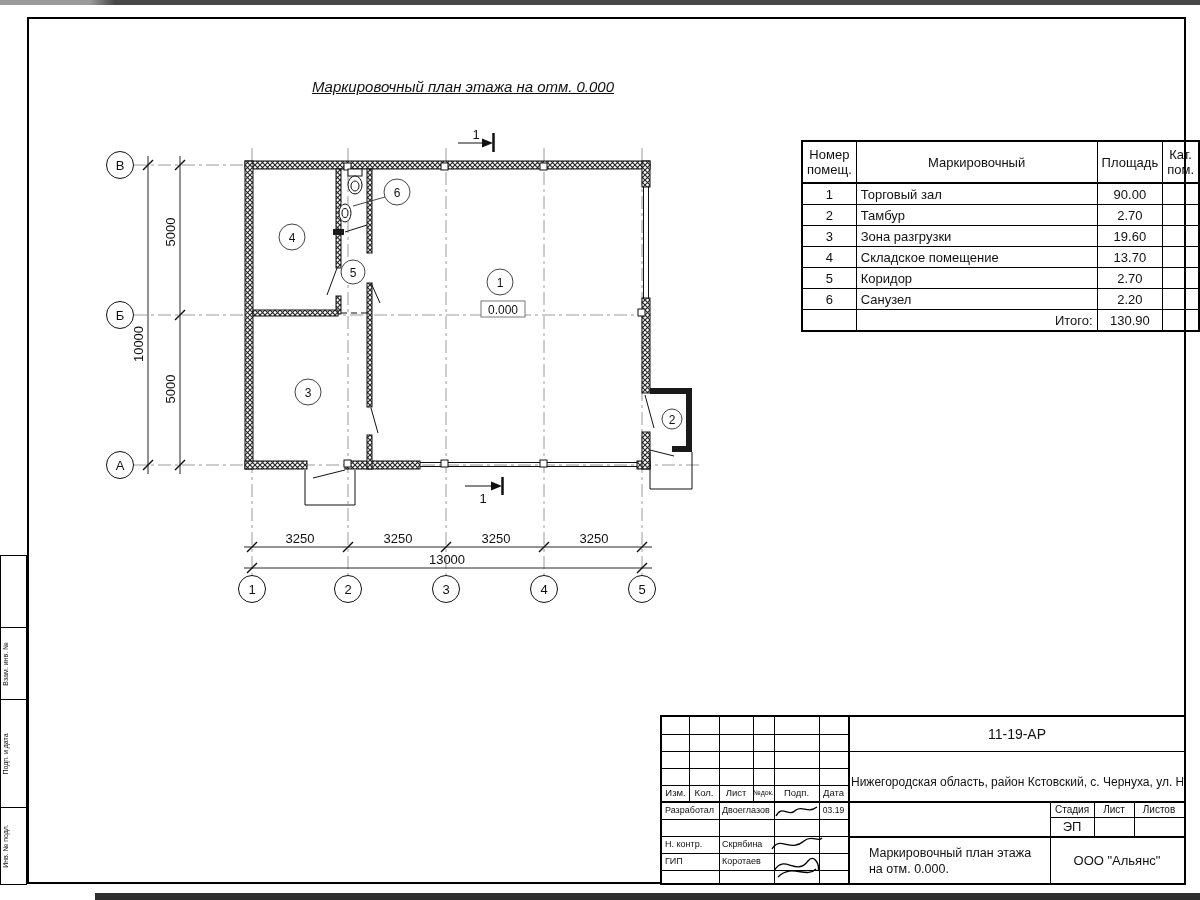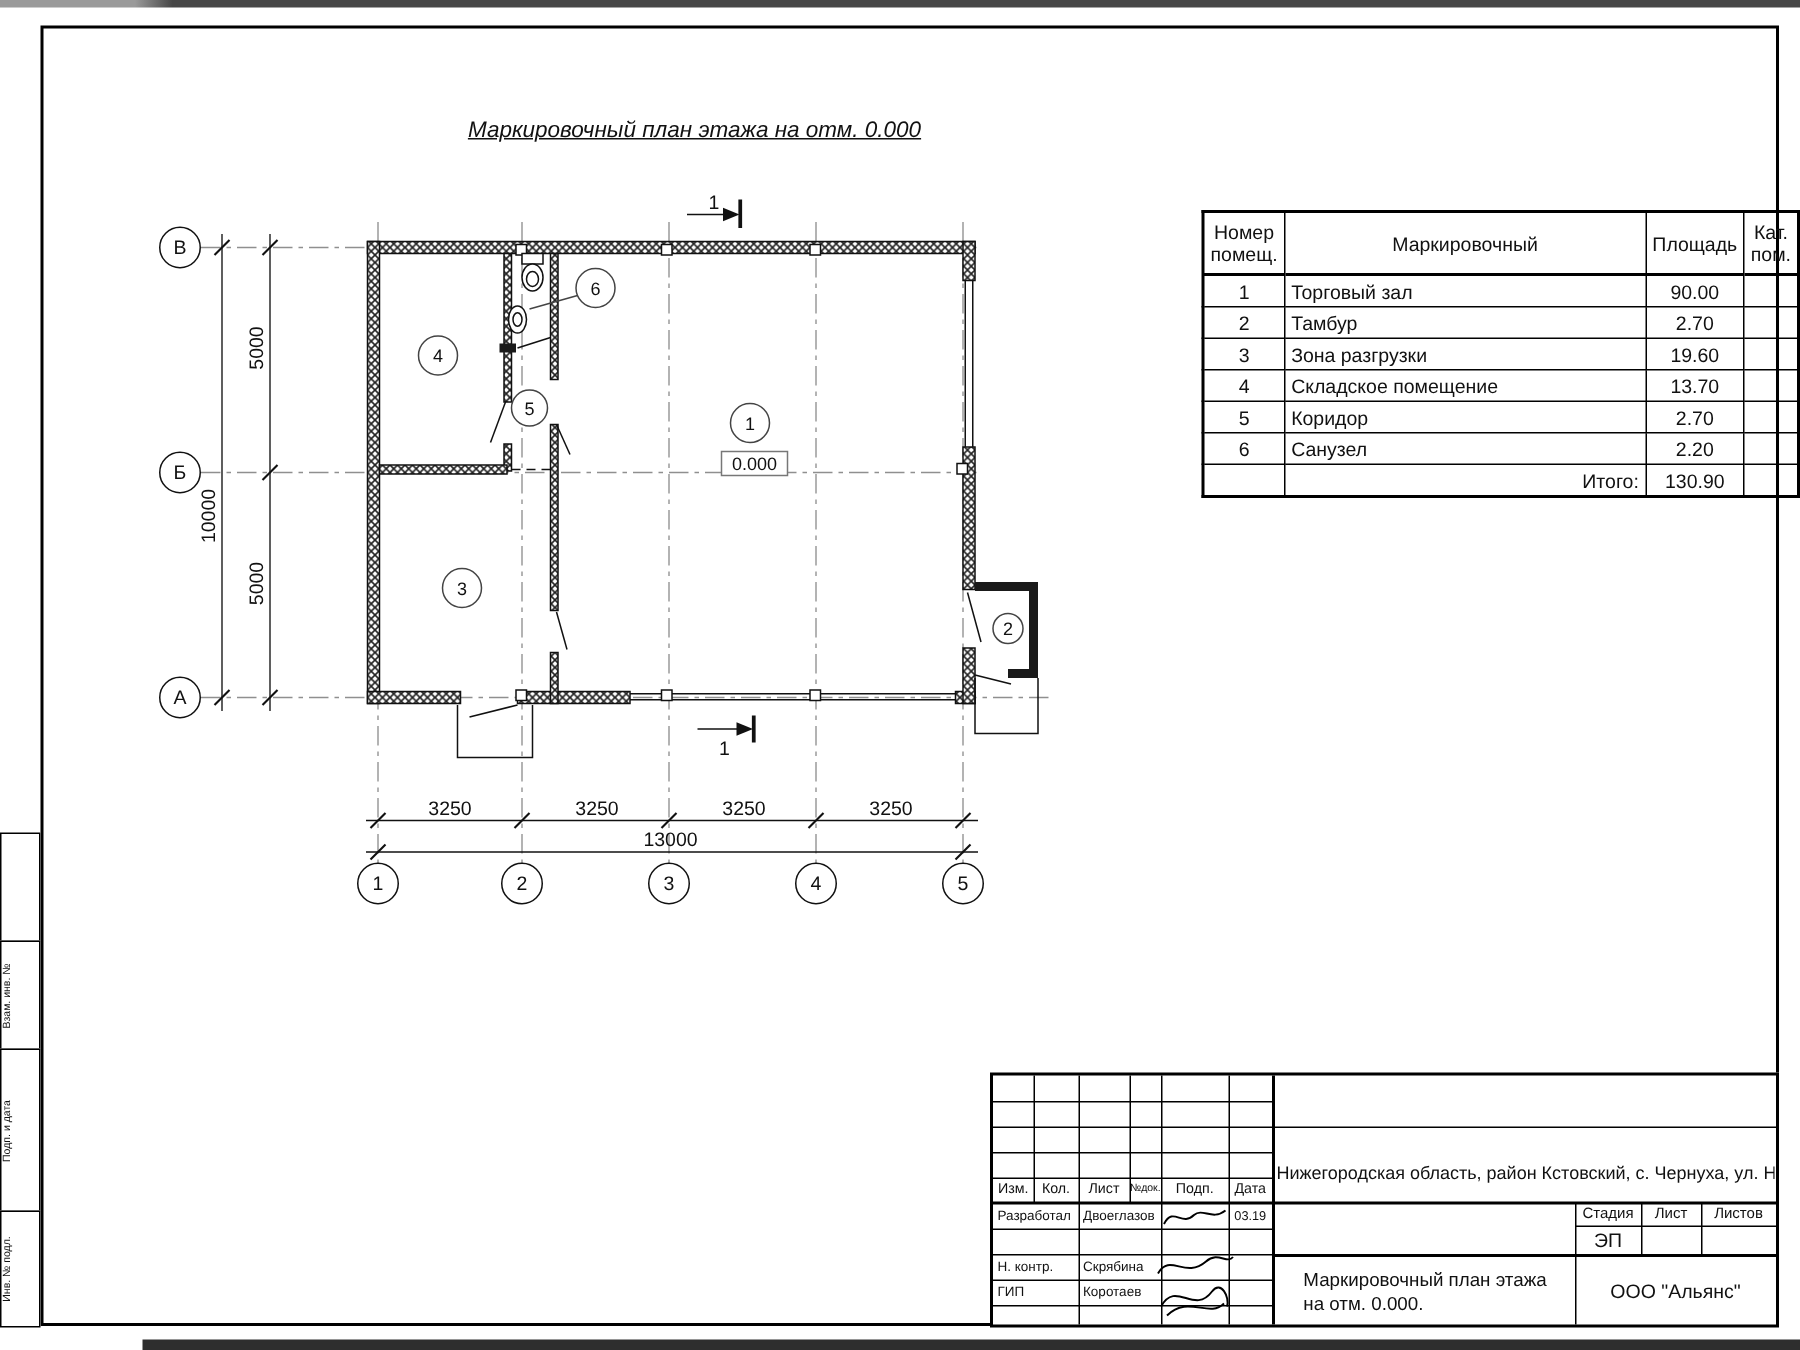--- a/index.html
+++ b/index.html
@@ -327,20 +327,21 @@
     <div class="cell" style="left:60px;top:136px;width:51px;height:17px;font-size:9px;line-height:17px;">Коротаев</div>
 
     <svg class="abs" style="left:110px;top:84px;" width="48" height="20" viewBox="0 0 48 20">
       <path d="M4 15 C10 3 16 17 24 9 C30 4 36 13 45 6" stroke="#000" stroke-width="1.3" fill="none"></path>
     </svg>
     <svg class="abs" style="left:104px;top:116px;" width="60" height="50" viewBox="0 0 60 50">
       <path d="M6 16 C14 2 24 20 38 8 C46 1 52 10 56 5" stroke="#000" stroke-width="1.3" fill="none"></path>
       <path d="M8 38 C18 20 30 44 42 28 C48 20 54 32 52 38 M12 44 C26 30 40 46 50 36" stroke="#000" stroke-width="1.3" fill="none"></path>
     </svg>
 
+    <div class="cell" style="left:188px;top:0;width:334px;height:34px;font-size:14px;text-align:center;line-height:34px;">11-19-АР</div>
 
     <div class="cell" style="left:189px;top:58px;width:332px;font-size:12px;text-align:center;">Нижегородская область, район Кстовский, с. Чернуха, ул. Нов</div>
 
     <div class="cell" style="left:388px;top:85px;width:44px;height:15px;font-size:10px;text-align:center;line-height:15px;">Стадия</div>
     <div class="cell" style="left:432px;top:85px;width:40px;height:15px;font-size:10px;text-align:center;line-height:15px;">Лист</div>
     <div class="cell" style="left:472px;top:85px;width:50px;height:15px;font-size:10px;text-align:center;line-height:15px;">Листов</div>
     <div class="cell" style="left:388px;top:100px;width:44px;height:19px;font-size:13px;text-align:center;line-height:19px;">ЭП</div>
 
     <div class="abs" style="left:188px;top:121px;width:200px;height:45px;display:flex;align-items:center;justify-content:center;">
       <div style="text-align:left;font-size:12.5px;line-height:16px;">

